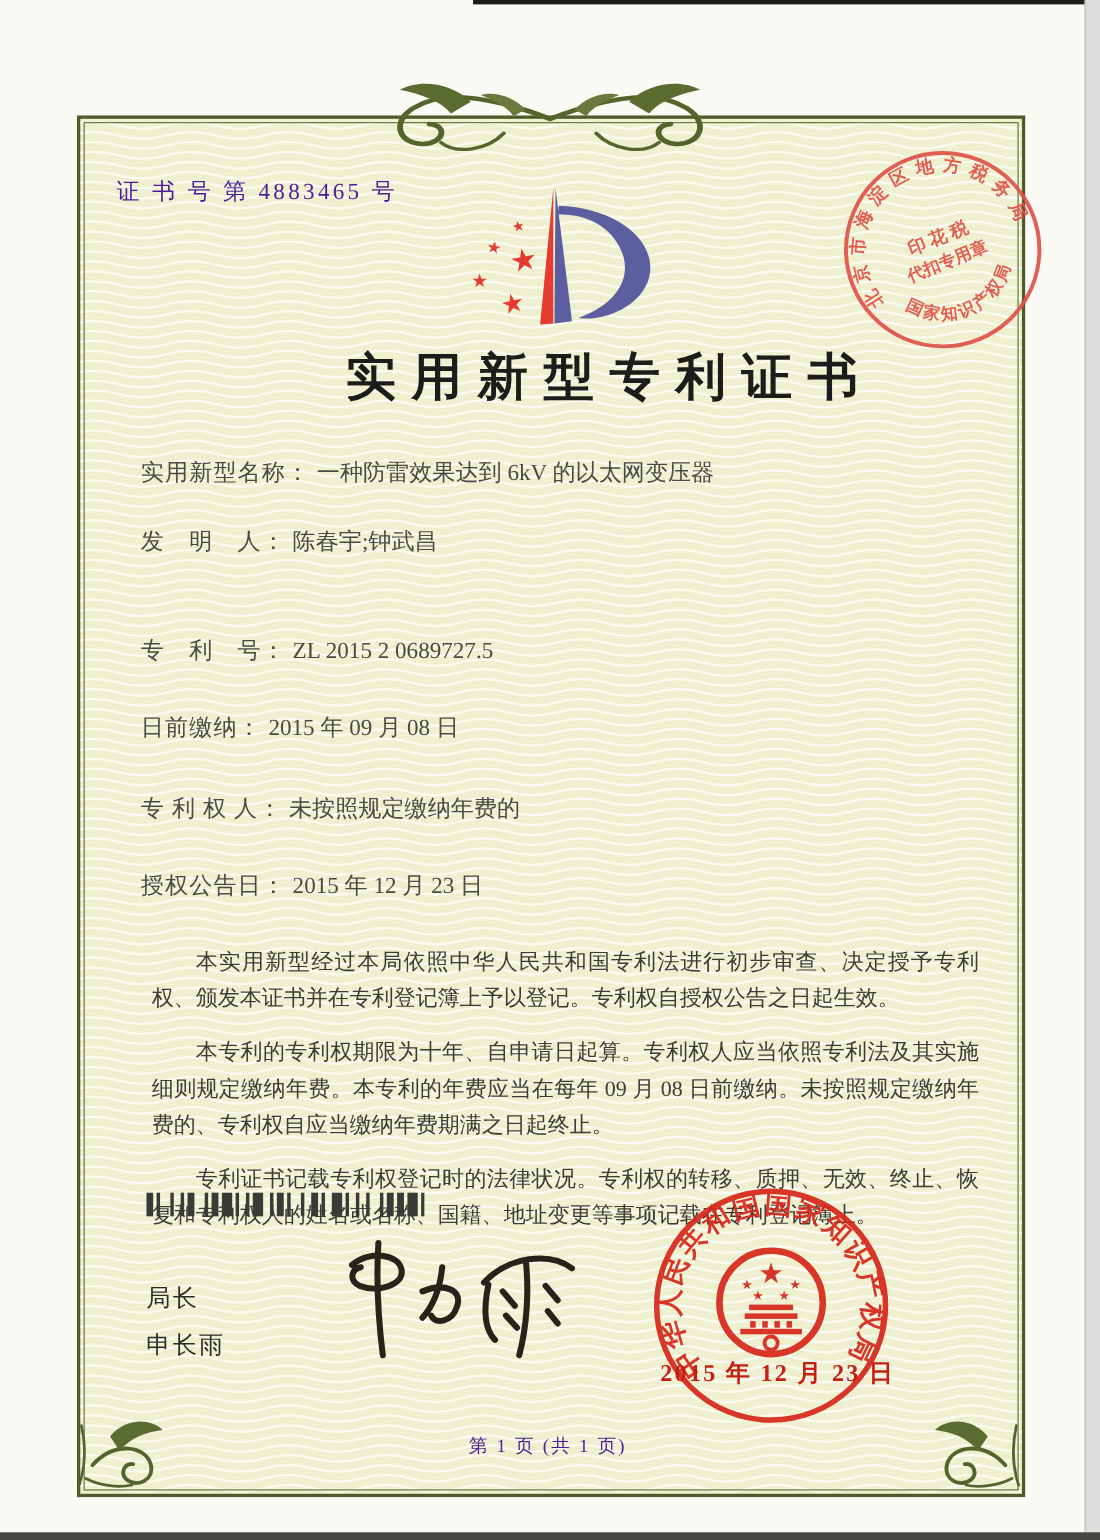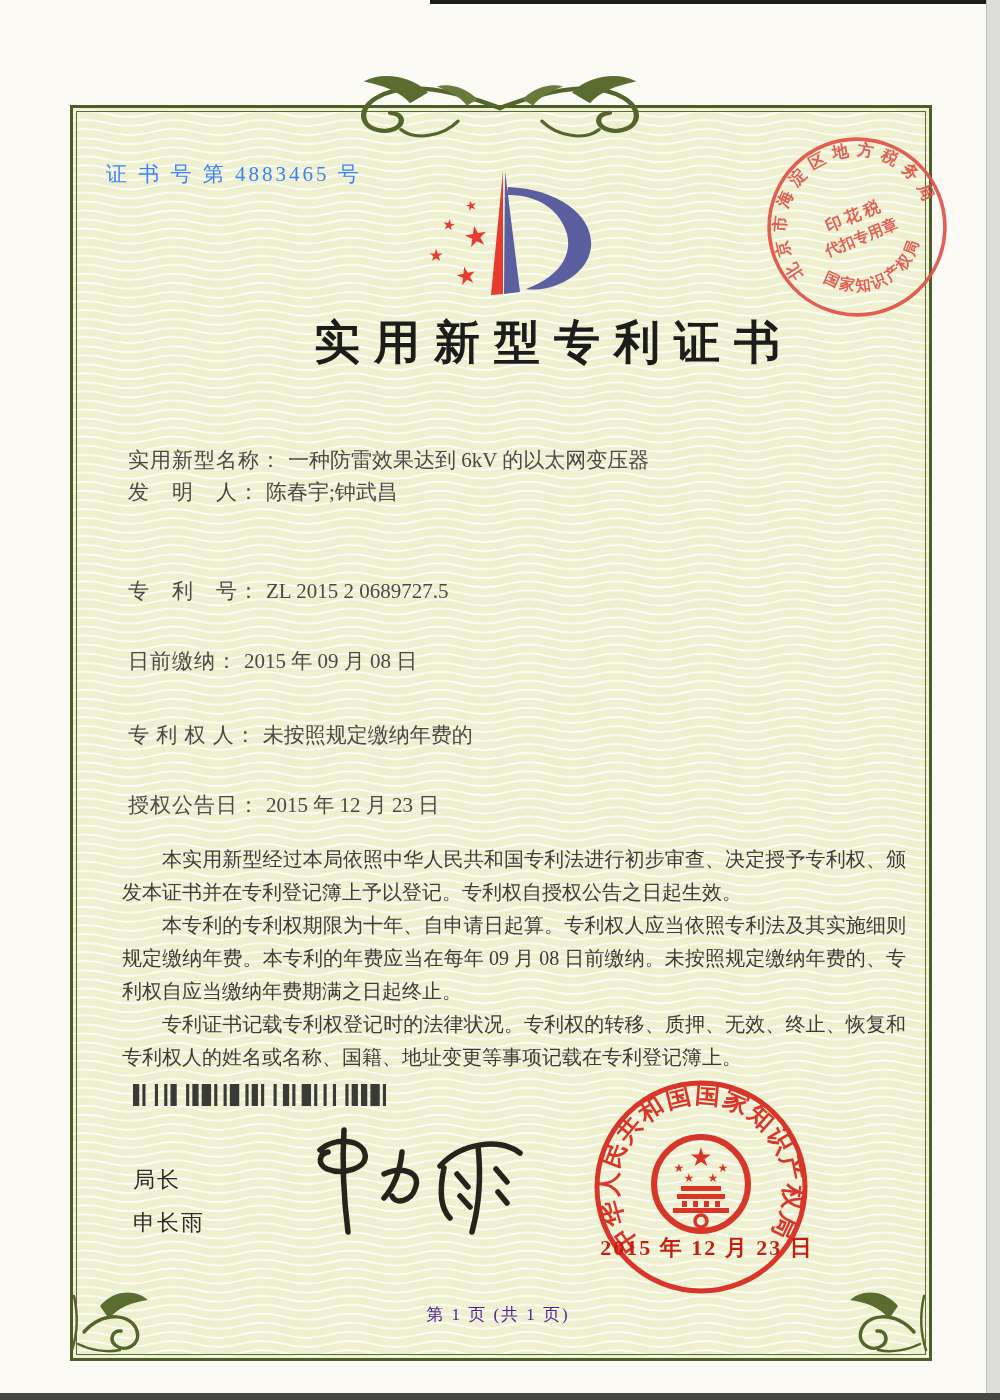--- a/index.html
+++ b/index.html
@@ -8,31 +8,31 @@
   
   .scan-top{position:absolute;top:0;left:430px;right:0;height:4px;background:#1d1d1b;}
   .scan-right{position:absolute;top:0;right:0;width:13px;height:100%;background:#dddddb;border-left:1px solid #bdbdb9;}
   .scan-bottom{position:absolute;left:0;bottom:0;width:100%;height:7px;background:#454542;}
   
   .frame{position:absolute;left:70px;top:105px;width:856px;height:1250px;border:3px solid #4d5c28;background:#eef0d0;}
   .frame-inner{position:absolute;inset:3px;border:1px solid #5a6a32;}
   .waves{position:absolute;inset:0;width:100%;height:100%;}
   .flourish{position:absolute;pointer-events:none;}
   
-  .cert-no{position:absolute;left:106px;top:160px;font-size:21px;letter-spacing:3px;color:#3b82f6;}
+  .cert-no{position:absolute;left:106px;top:160px;font-size:21px;letter-spacing:3px;color:#4c1d95;}
   .logo{position:absolute;left:408px;top:163px;}
   .seal-tax{position:absolute;left:765px;top:135px;width:184px;height:184px;transform:rotate(-22deg);opacity:.92;}
   .title{position:absolute;left:70px;top:312px;width:968px;text-align:center;font-size:46px;font-weight:700;
          letter-spacing:14px;color:#1c1c1a;}
   .field-row{position:absolute;left:128px;font-size:21px;color:#4a4a44;white-space:nowrap;}
   .field-row .label{letter-spacing:1px;}
   .field-row .value{margin-left:6px;}
   .paragraphs{position:absolute;left:122px;top:843px;width:784px;font-size:20px;line-height:33px;
               color:#3c3c36;text-align:justify;}
-  .paragraphs p{margin:0;text-indent:2em;}
+  .paragraphs p{margin:16px;text-indent:2em;}
   .barcode{position:absolute;left:133px;top:1084px;width:253px;height:22px;}
   .signer{position:absolute;left:133px;top:1158px;font-family:Liberation Serif, serif;
           font-size:22px;color:#2c2c28;line-height:43px;letter-spacing:2px;}
   .signature{position:absolute;left:272px;top:1112px;}
   .seal-office{position:absolute;left:592px;top:1078px;width:218px;height:218px;opacity:.93;}
   .seal-date{position:absolute;left:592px;top:1233px;width:230px;text-align:center;font-size:22px;
              color:#c41f12;letter-spacing:2px;font-weight:600;}
   .footer{position:absolute;left:70px;top:1303px;width:856px;text-align:center;font-size:17px;
           color:#4c1d95;letter-spacing:2px;}
   .star{font-family:"DejaVu Sans",sans-serif;}
@@ -236,21 +236,21 @@
     </text>
     <text font-size="15" fill="#e05248" letter-spacing="2" font-weight="600">
       <textPath href="#taxBottom" startOffset="6">国家知识产权局</textPath>
     </text>
     <text x="90" y="84" font-size="16" fill="#e05248" text-anchor="middle" font-weight="700">印 花 税</text>
     <text x="90" y="106" font-size="15" fill="#e05248" text-anchor="middle" font-weight="700">代扣专用章</text>
   </svg>
 
   <div class="title">实用新型专利证书</div>
 
-  <div class="field-row" style="top:446px">
+  <div class="field-row" style="top:415px">
     <span class="label">实用新型名称：</span><span class="value">一种防雷效果达到 6kV 的以太网变压器</span>
   </div>
   <div class="field-row" style="top:478px">
     <span class="label">发　明　人：</span><span class="value">陈春宇;钟武昌</span>
   </div>
   <div class="field-row" style="top:577px">
     <span class="label">专　利　号：</span><span class="value">ZL 2015 2 0689727.5</span>
   </div>
   <div class="field-row" style="top:647px">
     <span class="label">日前缴纳：</span><span class="value">2015 年 09 月 08 日</span>

